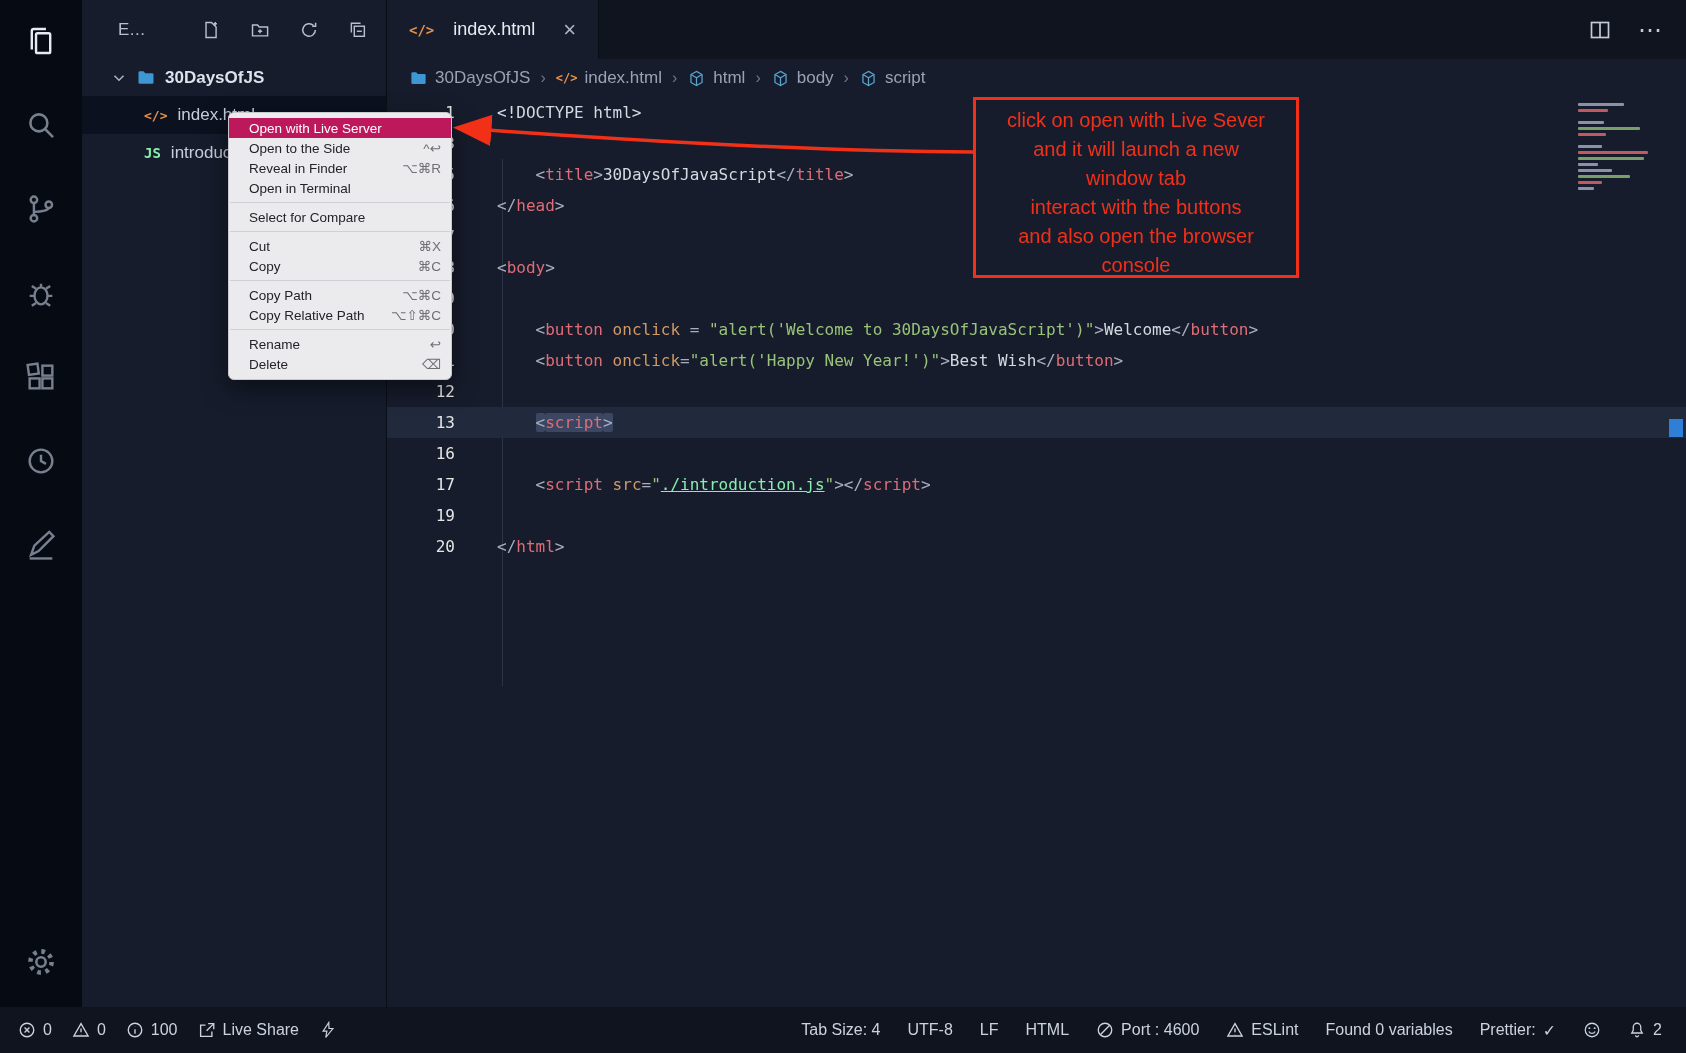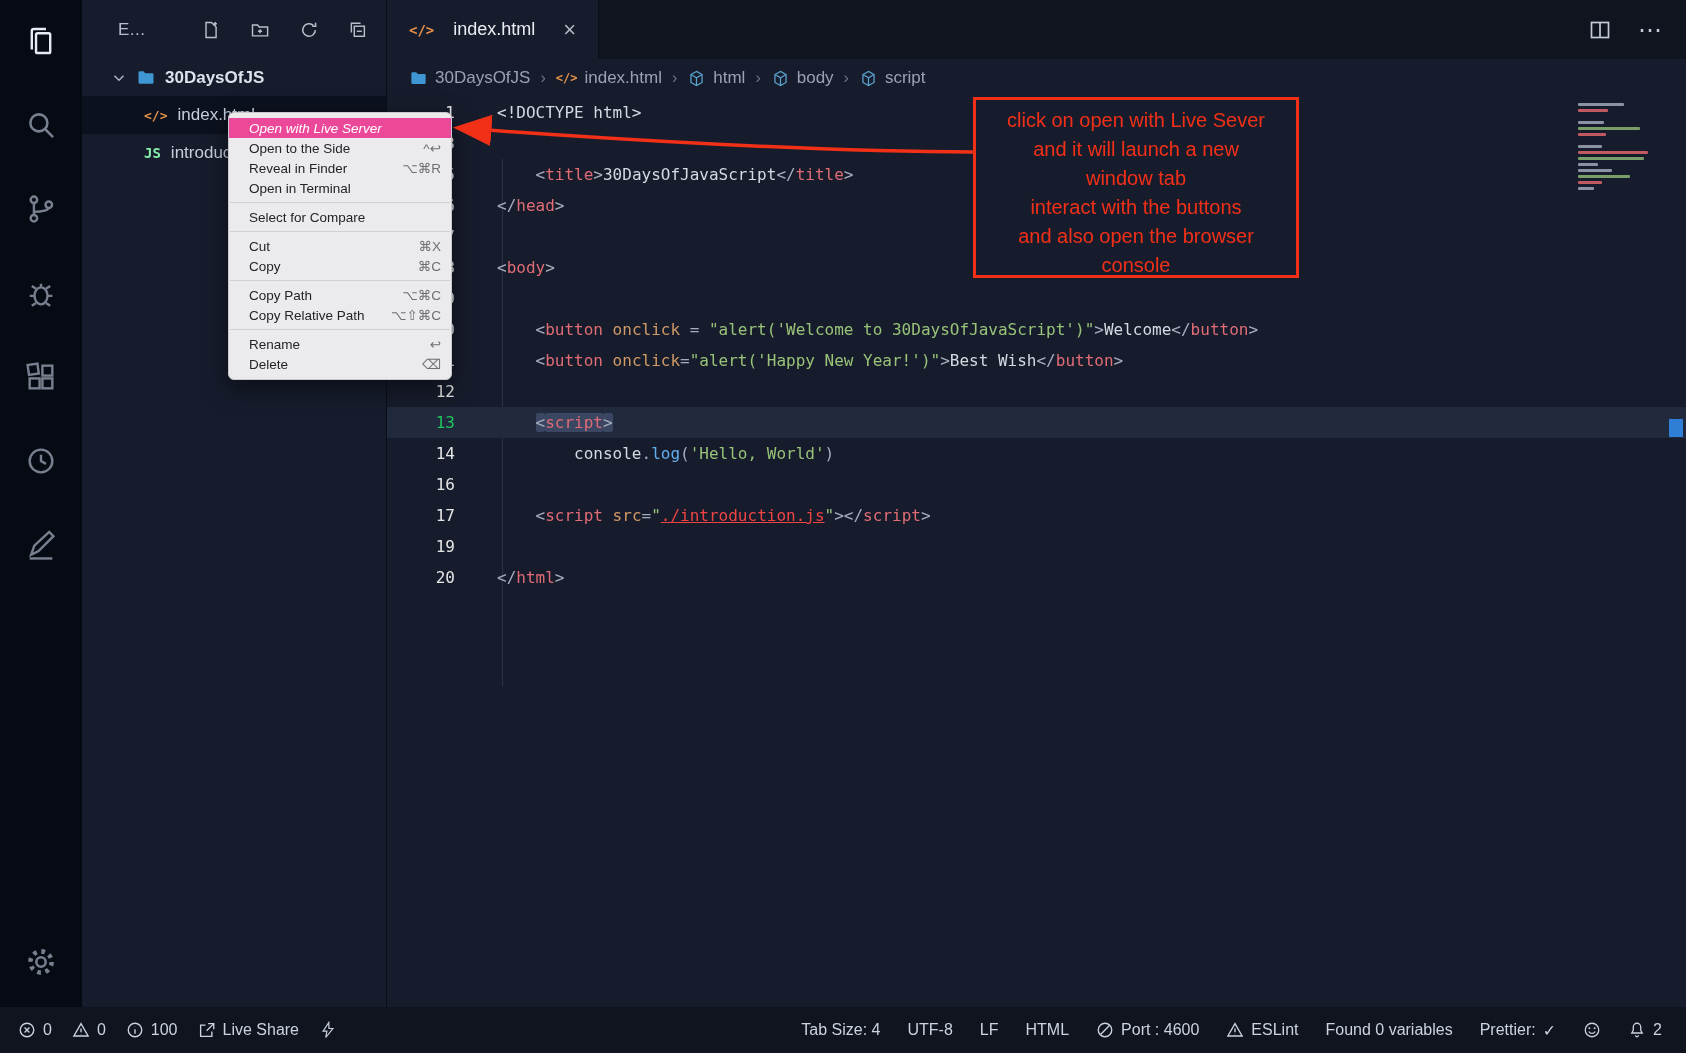--- a/index.html
+++ b/index.html
@@ -62,29 +62,29 @@
     color:#e8934a; width:auto; }
   .bc-ic.cube { color:#5ba3cf; }
   .bc-ic.fold { color:#3e96d2; }
 
   
   .editor { position:relative; width:100%; height:910px; }
   .code-area { position:relative; font-family:"DejaVu Sans Mono", monospace; font-size:16px; }
   .code-line { display:flex; height:31px; line-height:31px; white-space:pre; }
   .code-line.active { background:#212a3d; }
   .line-num { width:68px; text-align:right; color:#e5e5e5; flex:0 0 68px; margin-right:42px; }
-  .code-line.active .line-num { color:#22c55e; }
+  .code-line.active .line-num { color:#e5e5e5; }
   .line-text { white-space:pre; }
   .tk-plain { color:#d4d9e2; }
   .tk-p { color:#a6adbc; }
   .tk-tag { color:#e06c75; }
   .tk-attr { color:#d19a66; }
   .tk-str { color:#98c379; }
   .tk-fn { color:#61afef; }
-  .tk-link { color:#ef4444; text-decoration:underline; }
+  .tk-link { color:#86efac; text-decoration:underline; }
   .occ { background:#3a4662; border-radius:2px; }
   .indent-guide { position:absolute; left:115px; top:62px; height:527px; width:1px;
     background:#2b3346; }
 
   .minimap { position:absolute; right:30px; top:6px; width:78px; cursor:pointer; }
   .minimap .mm { height:3px; margin-bottom:3px; border-radius:1px; }
   .scroll-marker { position:absolute; right:3px; top:322px; width:14px; height:18px;
     background:#2f7fd6; }
 
   
@@ -98,21 +98,21 @@
   .sb-ic svg { width:100%; height:100%; }
 
   
   .context-menu { position:absolute; left:228px; top:112px; width:224px;
     background:#ebebed; border:1px solid #c9c9cd; border-radius:6px;
     box-shadow:0 8px 24px rgba(0,0,0,.5); padding:5px 0; z-index:40;
     font-size:13.5px; color:#232429; }
   .cm-item { height:20px; display:flex; align-items:center; padding:0 10px 0 20px; cursor:pointer; }
   .cm-item .cm-label { flex:1; }
   .cm-item .cm-shortcut { color:#6e6e75; margin-left:14px; }
-  .cm-item.selected { background:#ec4899; color:#ffffff;font-style:italic; }
+  .cm-item.selected { background:#be185d; color:#ffffff; }
   .cm-sep { height:1px; background:#d0d0d4; margin:4px 1px; }
 
   
   .annotation-box { position:absolute; left:973px; top:97px; width:326px; height:181px;
     border:3px solid #f23018; color:#f23018; z-index:50; font-size:20px; line-height:29px;
     text-align:center; white-space:pre-line; padding-top:6px; pointer-events:none; }
   .arrow-svg { position:absolute; left:0; top:0; width:1686px; height:1053px; z-index:45;
     pointer-events:none; }
 </style>
 </head>
@@ -302,21 +302,20 @@
           <div class="code-line"><span class="line-num">3</span><span class="line-text"></span></div>
           <div class="code-line"><span class="line-num">5</span><span class="line-text"><span class="tk-plain">    </span><span class="tk-p">&lt;</span><span class="tk-tag">title</span><span class="tk-p">&gt;</span><span class="tk-plain">30DaysOfJavaScript</span><span class="tk-p">&lt;/</span><span class="tk-tag">title</span><span class="tk-p">&gt;</span></span></div>
           <div class="code-line"><span class="line-num">6</span><span class="line-text"><span class="tk-p">&lt;/</span><span class="tk-tag">head</span><span class="tk-p">&gt;</span></span></div>
           <div class="code-line"><span class="line-num">7</span><span class="line-text"></span></div>
           <div class="code-line"><span class="line-num">8</span><span class="line-text"><span class="tk-p">&lt;</span><span class="tk-tag">body</span><span class="tk-p">&gt;</span></span></div>
           <div class="code-line"><span class="line-num">9</span><span class="line-text"></span></div>
           <div class="code-line"><span class="line-num">10</span><span class="line-text"><span class="tk-plain">    </span><span class="tk-p">&lt;</span><span class="tk-tag">button</span><span class="tk-plain"> </span><span class="tk-attr">onclick</span><span class="tk-p"> = </span><span class="tk-str">"alert('Welcome to 30DaysOfJavaScript')"</span><span class="tk-p">&gt;</span><span class="tk-plain">Welcome</span><span class="tk-p">&lt;/</span><span class="tk-tag">button</span><span class="tk-p">&gt;</span></span></div>
           <div class="code-line"><span class="line-num">11</span><span class="line-text"><span class="tk-plain">    </span><span class="tk-p">&lt;</span><span class="tk-tag">button</span><span class="tk-plain"> </span><span class="tk-attr">onclick</span><span class="tk-p">=</span><span class="tk-str">"alert('Happy New Year!')"</span><span class="tk-p">&gt;</span><span class="tk-plain">Best Wish</span><span class="tk-p">&lt;/</span><span class="tk-tag">button</span><span class="tk-p">&gt;</span></span></div>
           <div class="code-line"><span class="line-num">12</span><span class="line-text"></span></div>
           <div class="code-line active"><span class="line-num">13</span><span class="line-text"><span class="tk-plain">    </span><span class="tk-p occ">&lt;</span><span class="tk-tag occ">script</span><span class="tk-p occ">&gt;</span></span></div>
-          <div class="code-line"><span class="line-num">14</span><span class="line-text"><span class="tk-plain">        </span><span class="tk-plain">console</span><span class="tk-p">.</span><span class="tk-fn">log</span><span class="tk-p">(</span><span class="tk-str">'Hello, World'</span><span class="tk-p">)</span></span></div>
           <div class="code-line"><span class="line-num">16</span><span class="line-text"></span></div>
           <div class="code-line"><span class="line-num">17</span><span class="line-text"><span class="tk-plain">    </span><span class="tk-p">&lt;</span><span class="tk-tag">script</span><span class="tk-plain"> </span><span class="tk-attr">src</span><span class="tk-p">=</span><span class="tk-str">"</span><span class="tk-link">./introduction.js</span><span class="tk-str">"</span><span class="tk-p">&gt;</span><span class="tk-p">&lt;/</span><span class="tk-tag">script</span><span class="tk-p">&gt;</span></span></div>
           <div class="code-line"><span class="line-num">19</span><span class="line-text"></span></div>
           <div class="code-line"><span class="line-num">20</span><span class="line-text"><span class="tk-p">&lt;/</span><span class="tk-tag">html</span><span class="tk-p">&gt;</span></span></div>
         </div>
 
       <div class="minimap">
         <div class="mm" style="width:46px;background:#8a93a5"></div>
         <div class="mm" style="width:30px;background:#c05a60"></div>
         <div class="mm" style="width:2px; background:transparent"></div>

